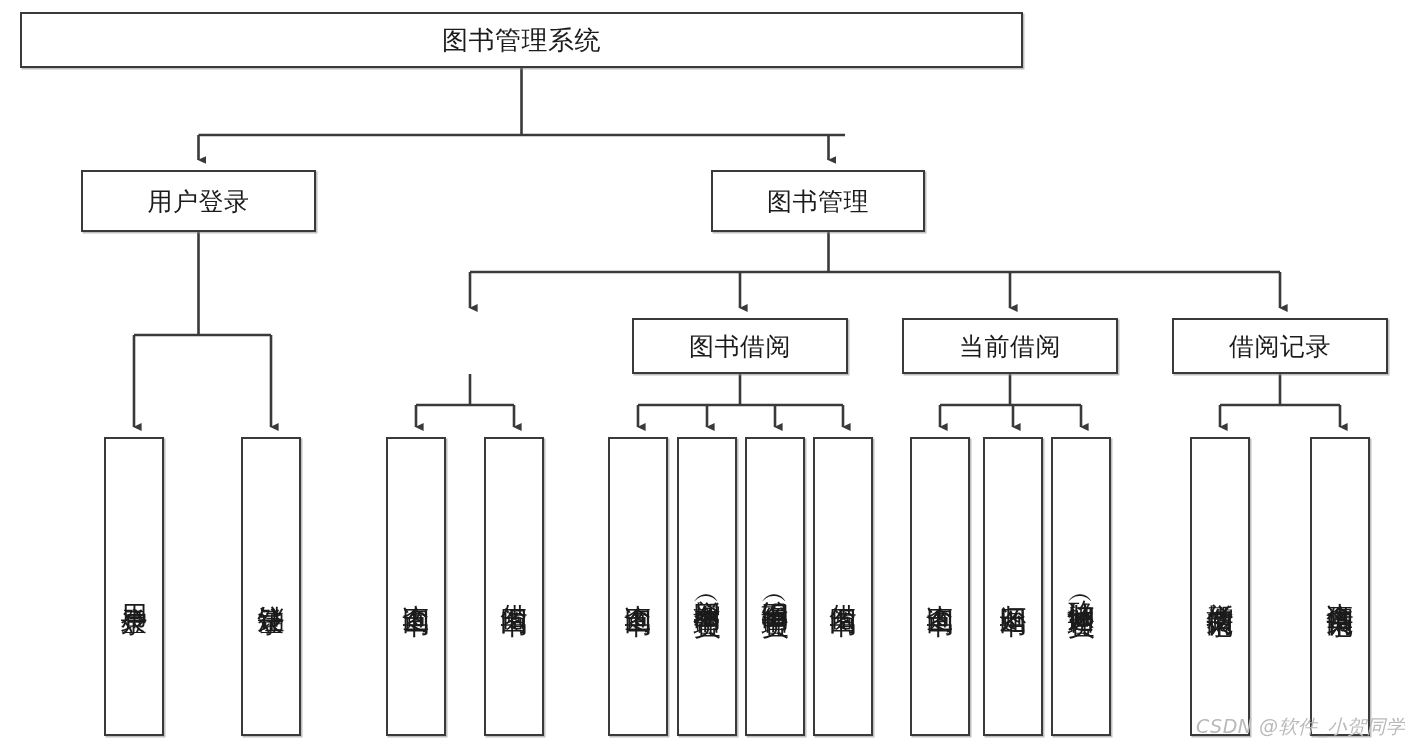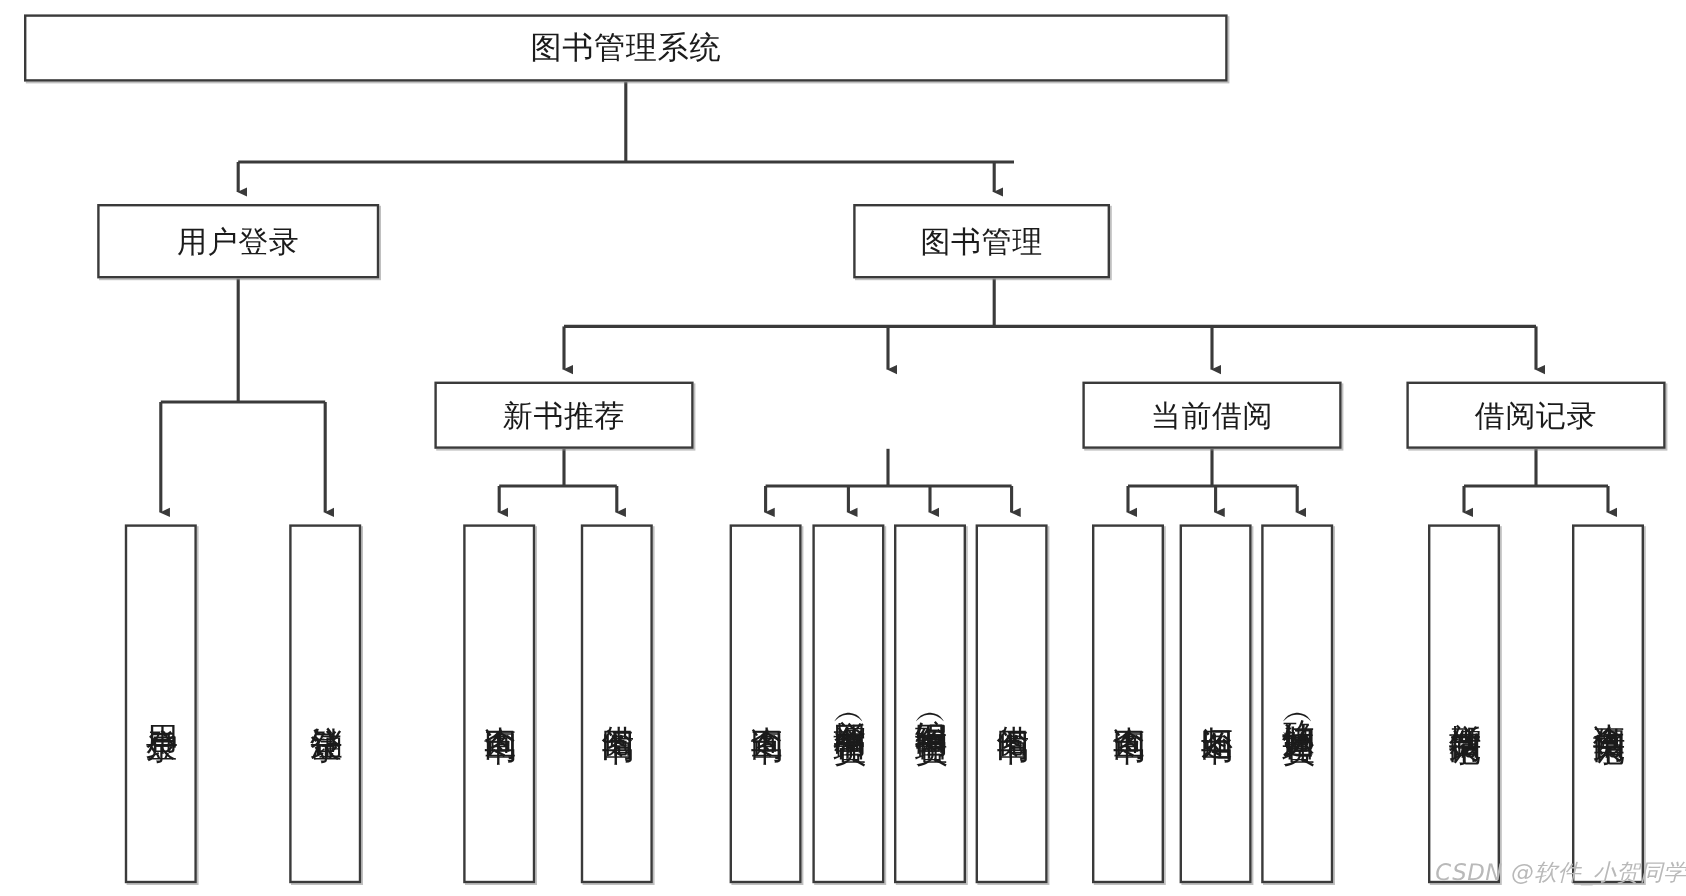--- a/index.html
+++ b/index.html
@@ -130,22 +130,22 @@
     <span class="node-label">图书管理系统</span>
   </div>
 
   <div class="node-box node-h" style="left:81px; top:170px; width:235px; height:62px;">
     <span class="node-label">用户登录</span>
   </div>
   <div class="node-box node-h" style="left:711px; top:170px; width:214px; height:62px;">
     <span class="node-label">图书管理</span>
   </div>
 
-  <div class="node-box node-h" style="left:362px; top:318px; width:216px; height:56px;">
-    <span class="node-label">新书推荐</span>
+  <div class="node-box node-h" style="left:632px; top:318px; width:216px; height:56px;">
+    <span class="node-label">图书借阅</span>
   </div>
   <div class="node-box node-h" style="left:902px; top:318px; width:216px; height:56px;">
     <span class="node-label">当前借阅</span>
   </div>
   <div class="node-box node-h" style="left:1172px; top:318px; width:216px; height:56px;">
     <span class="node-label">借阅记录</span>
   </div>
 
   <div class="node-box node-v" style="left:104px; top:437px; width:60px; height:299px;">
     <span class="node-label">用户登录</span>

